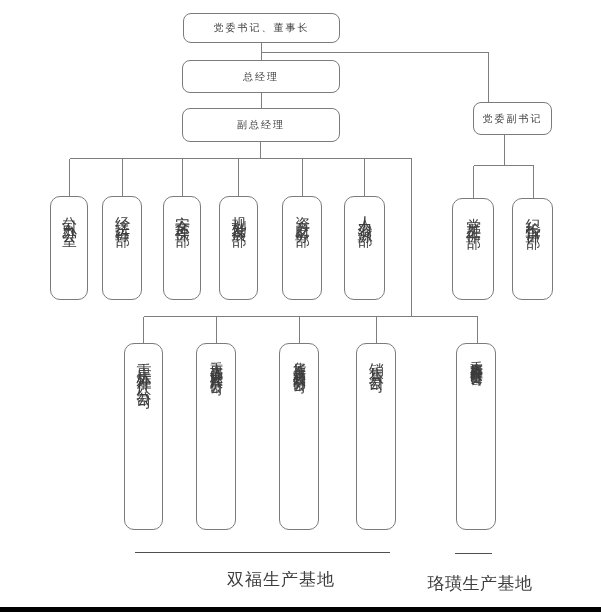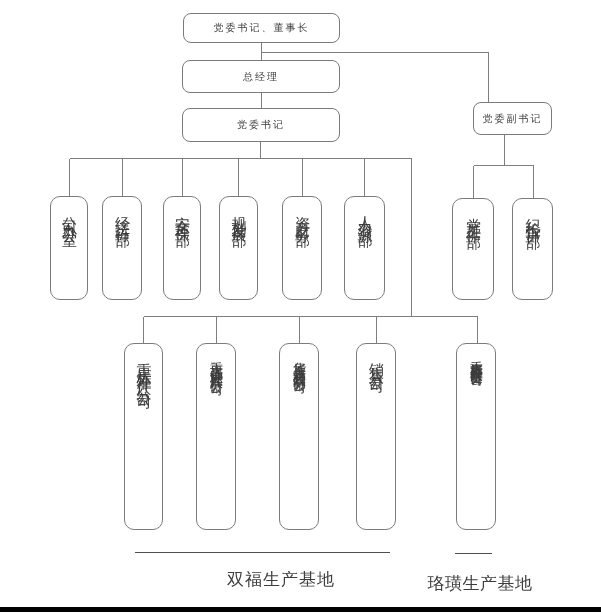--- a/index.html
+++ b/index.html
@@ -92,21 +92,21 @@
     </g>
   </svg>
 
   <div class="box hbox" id="chairman">
     <span>党委书记、董事长</span>
   </div>
   <div class="box hbox" id="gm">
     <span>总经理</span>
   </div>
   <div class="box hbox" id="dgm">
-    <span>党委书记</span>
+    <span>副总经理</span>
   </div>
   <div class="box hbox" id="dps">
     <span>党委副书记</span>
   </div>
 
   <div class="box vbox dept" id="dept-0">
     <span class="vtext">公司办公室</span>
   </div>
   <div class="box vbox dept" id="dept-1">
     <span class="vtext">经济运行部</span>

